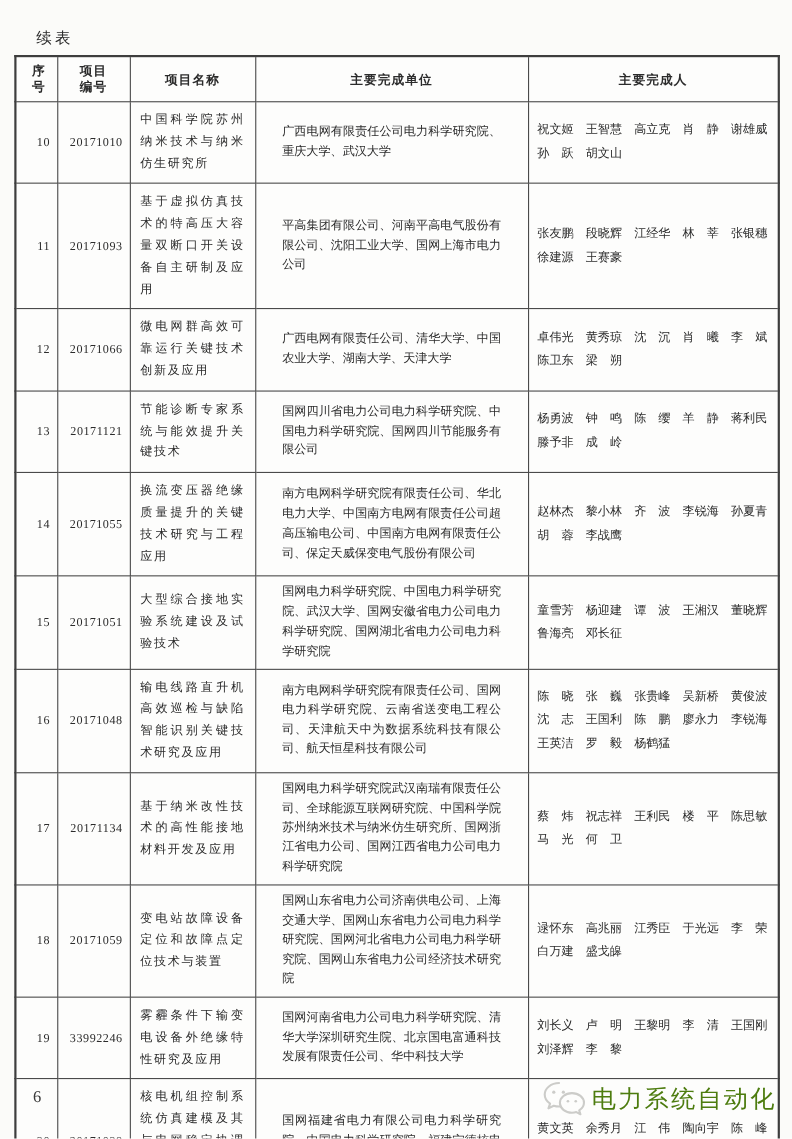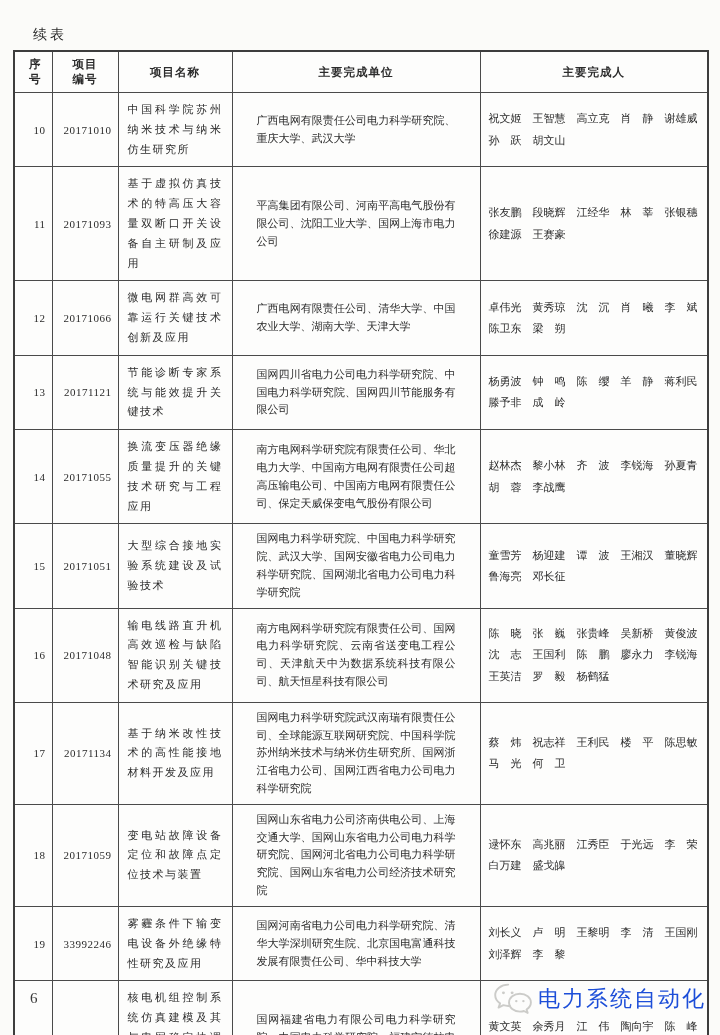--- a/index.html
+++ b/index.html
@@ -68,21 +68,21 @@
     left:30px;top:8px;
     font-size:15px;
     color:#3a3a3a;
   }
   .watermark{
     position:absolute;
     right:14px;top:0;
     display:flex;
     align-items:center;
     gap:5px;
-    color:#1d4ed8;
+    color:#4d7c0f;
     font-family:"Liberation Sans","DejaVu Sans",sans-serif;
     font-size:22px;
     letter-spacing:2px;
     user-select:none;
   }
   .watermark svg{display:block;}
 </style>
 </head>
 <body>
 

